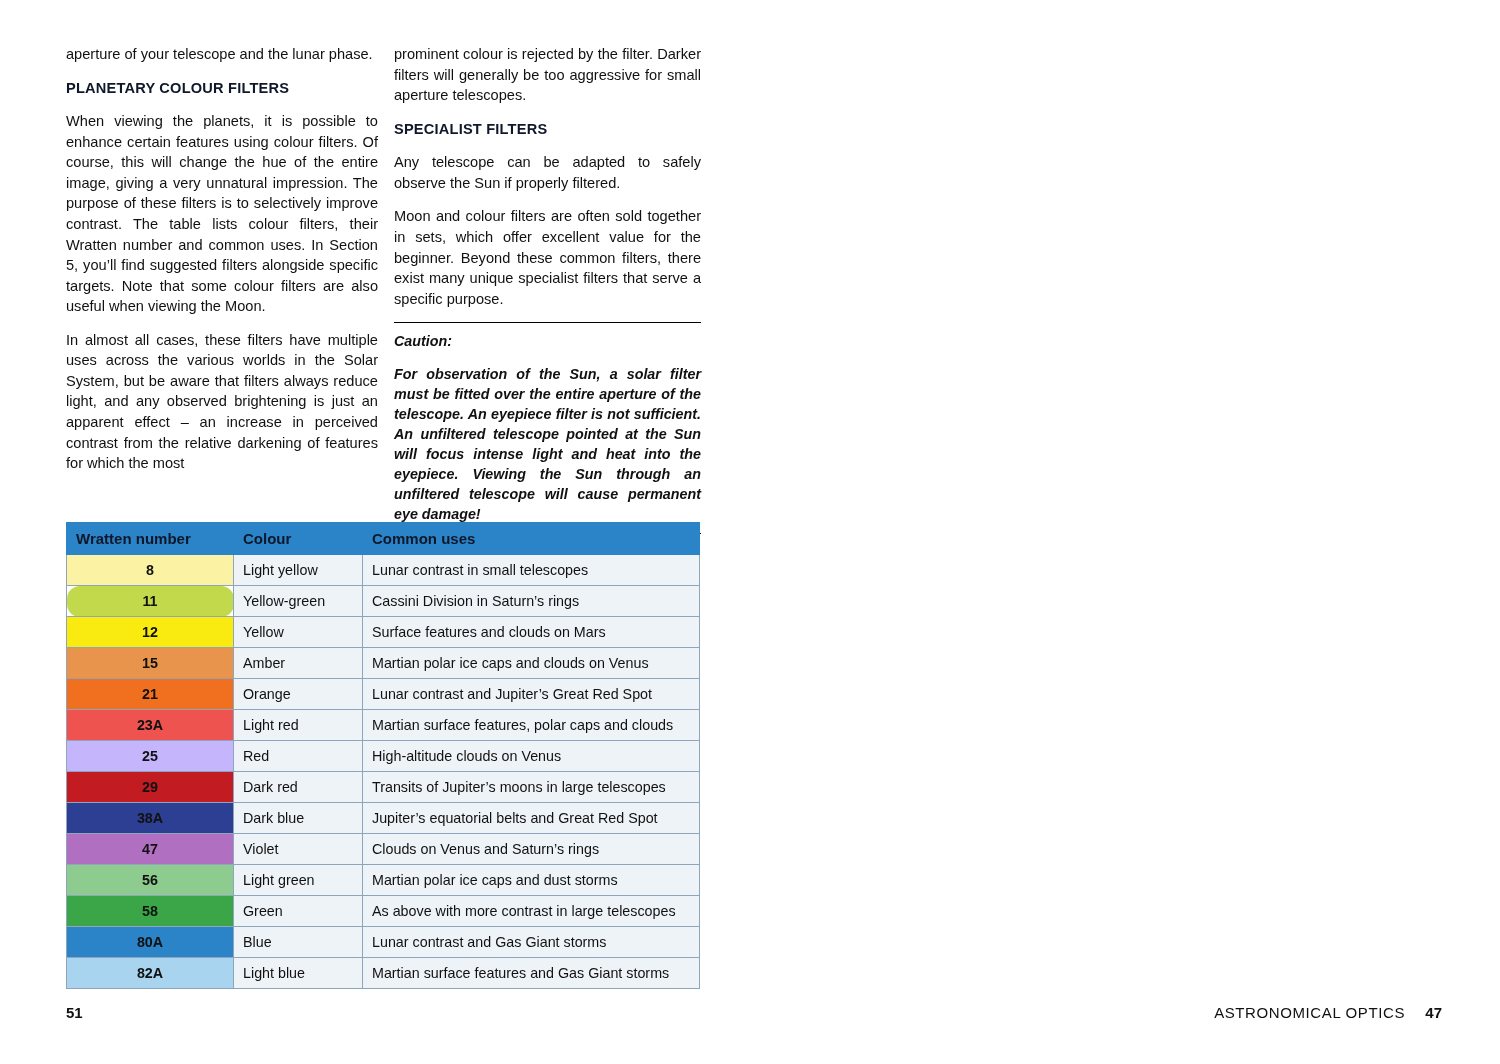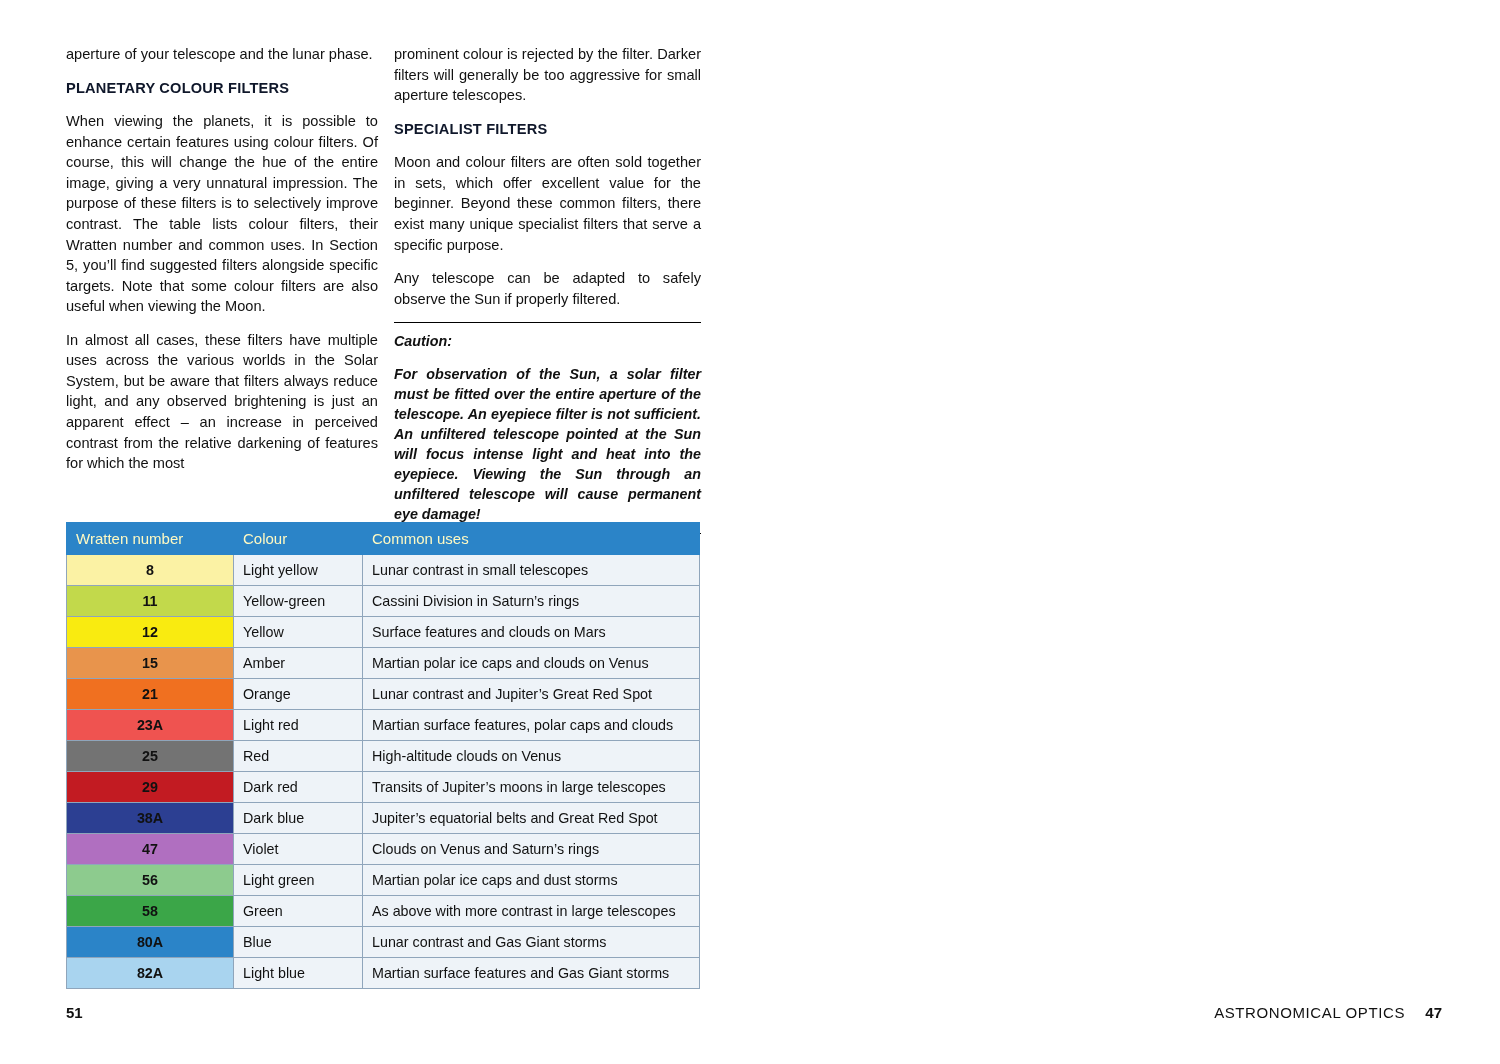--- a/index.html
+++ b/index.html
@@ -73,22 +73,22 @@
   .wratten-table {
     position: absolute;
     left: 58px;
     top: 522px;
     width: 634px;
     border-collapse: collapse;
     font-size: 14.3px;
   }
   .wratten-table th {
     background: #2b84c8;
-    color: #fef9c3;
-    font-weight: normal;
+    color: #0f172a;
+    font-weight: bold;
     font-size: 15px;
     text-align: left;
     padding: 7px 9px;
     border: 1px solid #2b84c8;
   }
   .wratten-table td {
     border: 1px solid #8fa5bb;
     padding: 5px 9px;
     height: 20px;
     color: #111;
@@ -134,22 +134,22 @@
     <div class="col" id="left-col-1">
       <p>aperture of your telescope and the lunar phase.</p>
       <p class="heading">PLANETARY COLOUR FILTERS</p>
       <p>When viewing the planets, it is possible to enhance certain features using colour filters. Of course, this will change the hue of the entire image, giving a very unnatural impression. The purpose of these filters is to selectively improve contrast. The table lists colour filters, their Wratten number and common uses. In Section 5, you’ll find suggested filters alongside specific targets. Note that some colour filters are also useful when viewing the Moon.</p>
       <p>In almost all cases, these filters have multiple uses across the various worlds in the Solar System, but be aware that filters always reduce light, and any observed brightening is just an apparent effect – an increase in perceived contrast from the relative darkening of features for which the most</p>
     </div>
 
     <div class="col" id="left-col-2">
       <p>prominent colour is rejected by the filter. Darker filters will generally be too aggressive for small aperture telescopes.</p>
       <p class="heading">SPECIALIST FILTERS</p>
+      <p>Any telescope can be adapted to safely observe the Sun if properly filtered.</p>
       <p>Moon and colour filters are often sold together in sets, which offer excellent value for the beginner. Beyond these common filters, there exist many unique specialist filters that serve a specific purpose.</p>
-      <p>Any telescope can be adapted to safely observe the Sun if properly filtered.</p>
       <div class="caution-block">
         <p class="caution-title">Caution:</p>
         <p>For observation of the Sun, a solar filter must be fitted over the entire aperture of the telescope. An eyepiece filter is not sufficient. An unfiltered telescope pointed at the Sun will focus intense light and heat into the eyepiece. Viewing the Sun through an unfiltered telescope will cause permanent eye damage!</p>
       </div>
     </div>
 
     <table class="wratten-table">
       <thead>
         <tr>
           <th>Wratten number</th>
@@ -157,21 +157,21 @@
           <th>Common uses</th>
         </tr>
       </thead>
       <tbody id="wratten-body">
           <tr>
             <td class="num" style="background: rgb(251, 242, 164);">8</td>
             <td class="colour">Light yellow</td>
             <td class="use">Lunar contrast in small telescopes</td>
           </tr>
           <tr>
-            <td class="num" style="background: rgb(194, 217, 75);">11</td>
+            <td class="num" style="background: rgb(194, 217, 75); border-radius: 13px;">11</td>
             <td class="colour">Yellow-green</td>
             <td class="use">Cassini Division in Saturn’s rings</td>
           </tr>
           <tr>
             <td class="num" style="background: rgb(249, 235, 16);">12</td>
             <td class="colour">Yellow</td>
             <td class="use">Surface features and clouds on Mars</td>
           </tr>
           <tr>
             <td class="num" style="background: rgb(232, 148, 76);">15</td>
@@ -182,21 +182,21 @@
             <td class="num" style="background: rgb(240, 112, 32); margin-top: 8px;">21</td>
             <td class="colour">Orange</td>
             <td class="use">Lunar contrast and Jupiter’s Great Red Spot</td>
           </tr>
           <tr>
             <td class="num" style="background: rgb(239, 83, 80);">23A</td>
             <td class="colour">Light red</td>
             <td class="use">Martian surface features, polar caps and clouds</td>
           </tr>
           <tr>
-            <td class="num" style="background: #737373;">25</td>
+            <td class="num" style="background: #c4b5fd;">25</td>
             <td class="colour">Red</td>
             <td class="use">High-altitude clouds on Venus</td>
           </tr>
           <tr>
             <td class="num" style="background: rgb(194, 27, 34); margin-left: 14px;">29</td>
             <td class="colour">Dark red</td>
             <td class="use">Transits of Jupiter’s moons in large telescopes</td>
           </tr>
           <tr>
             <td class="num" style="background: rgb(44, 63, 146);">38A</td>

